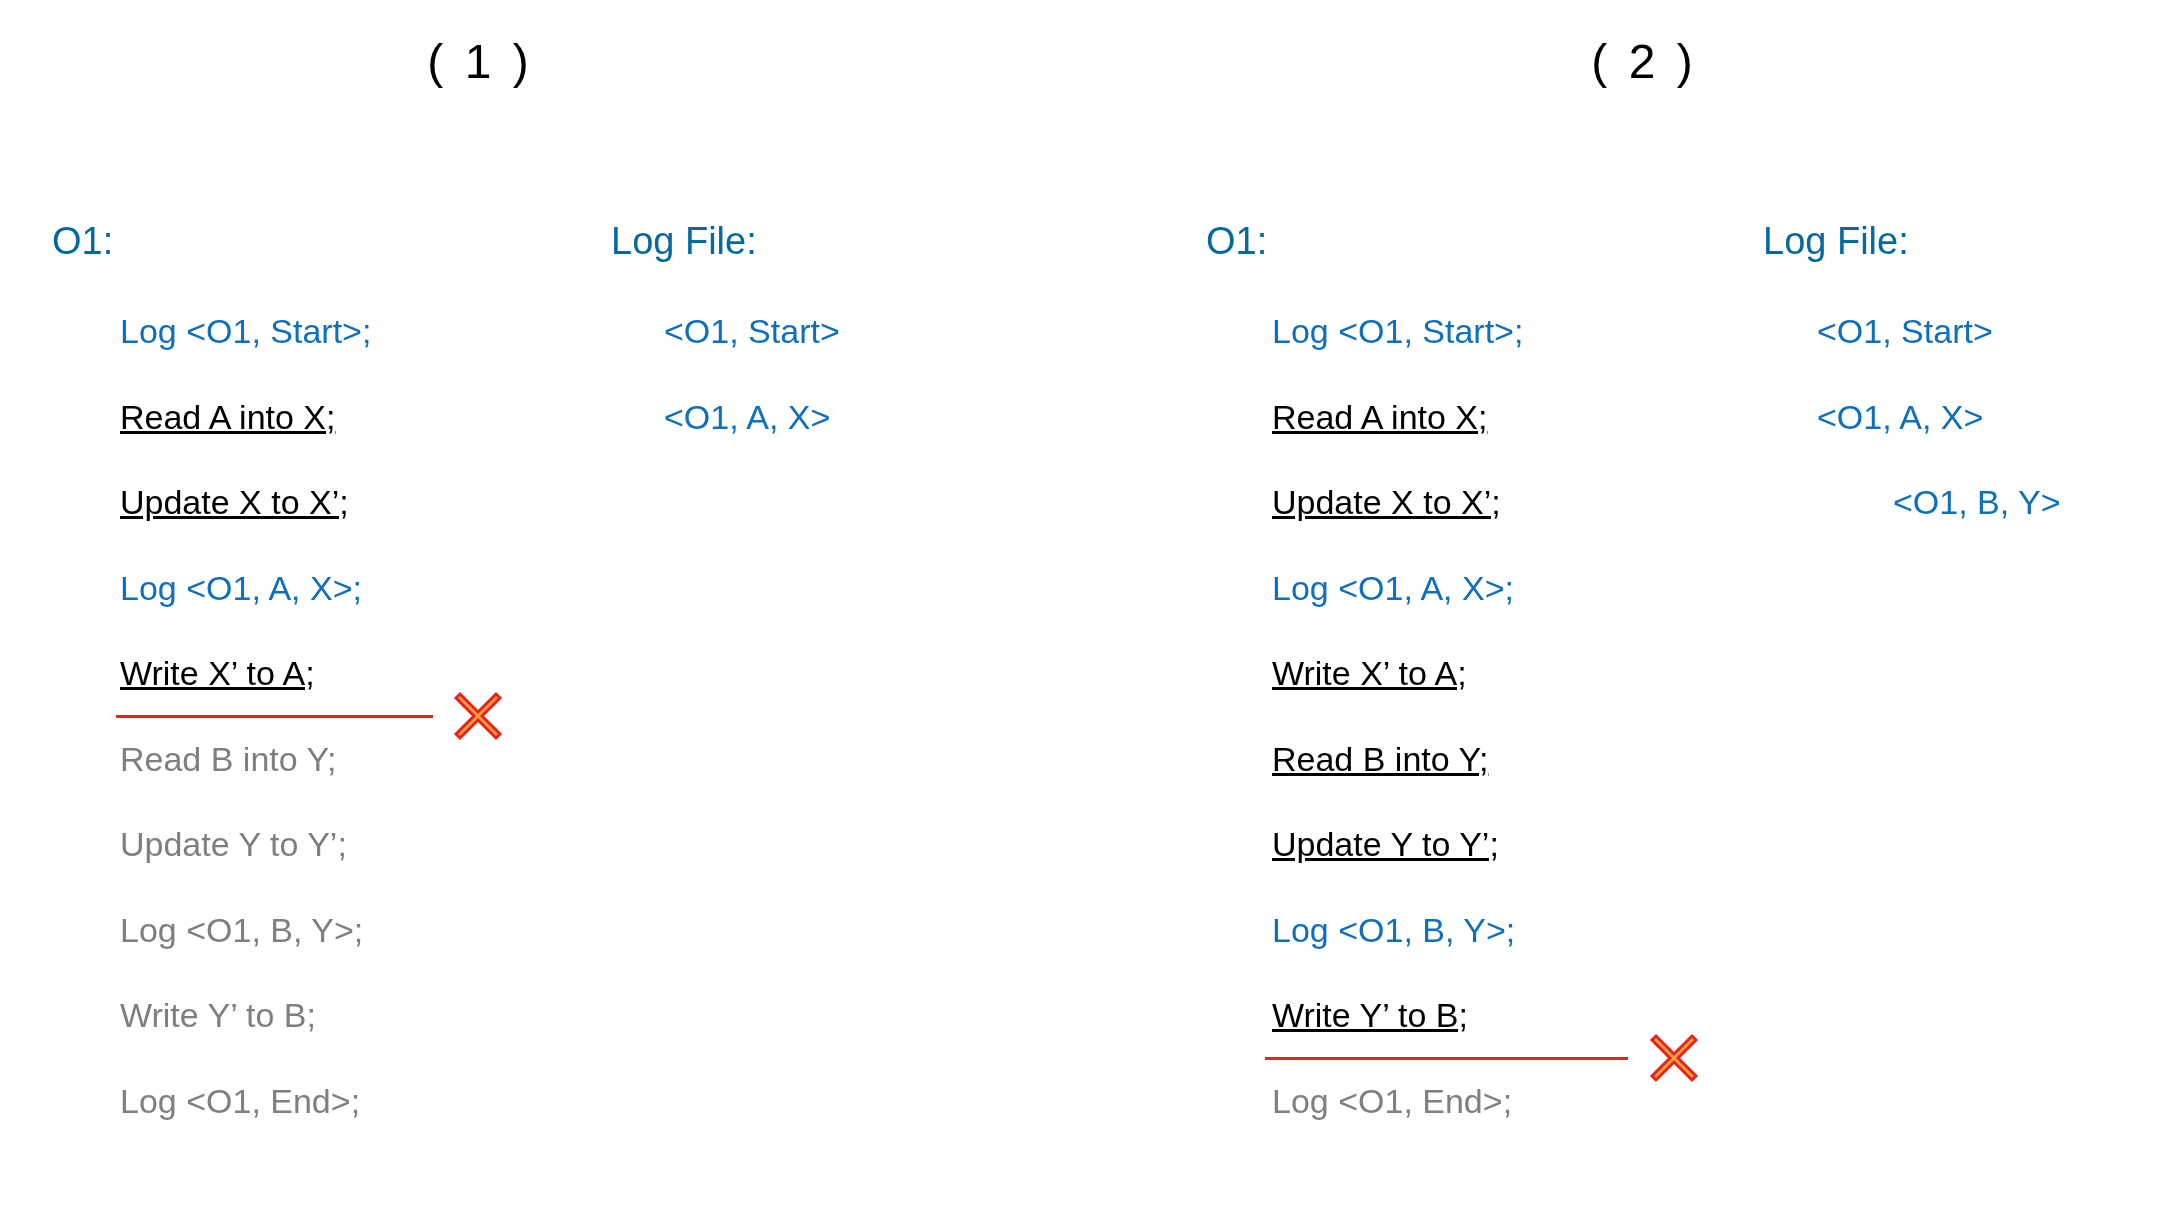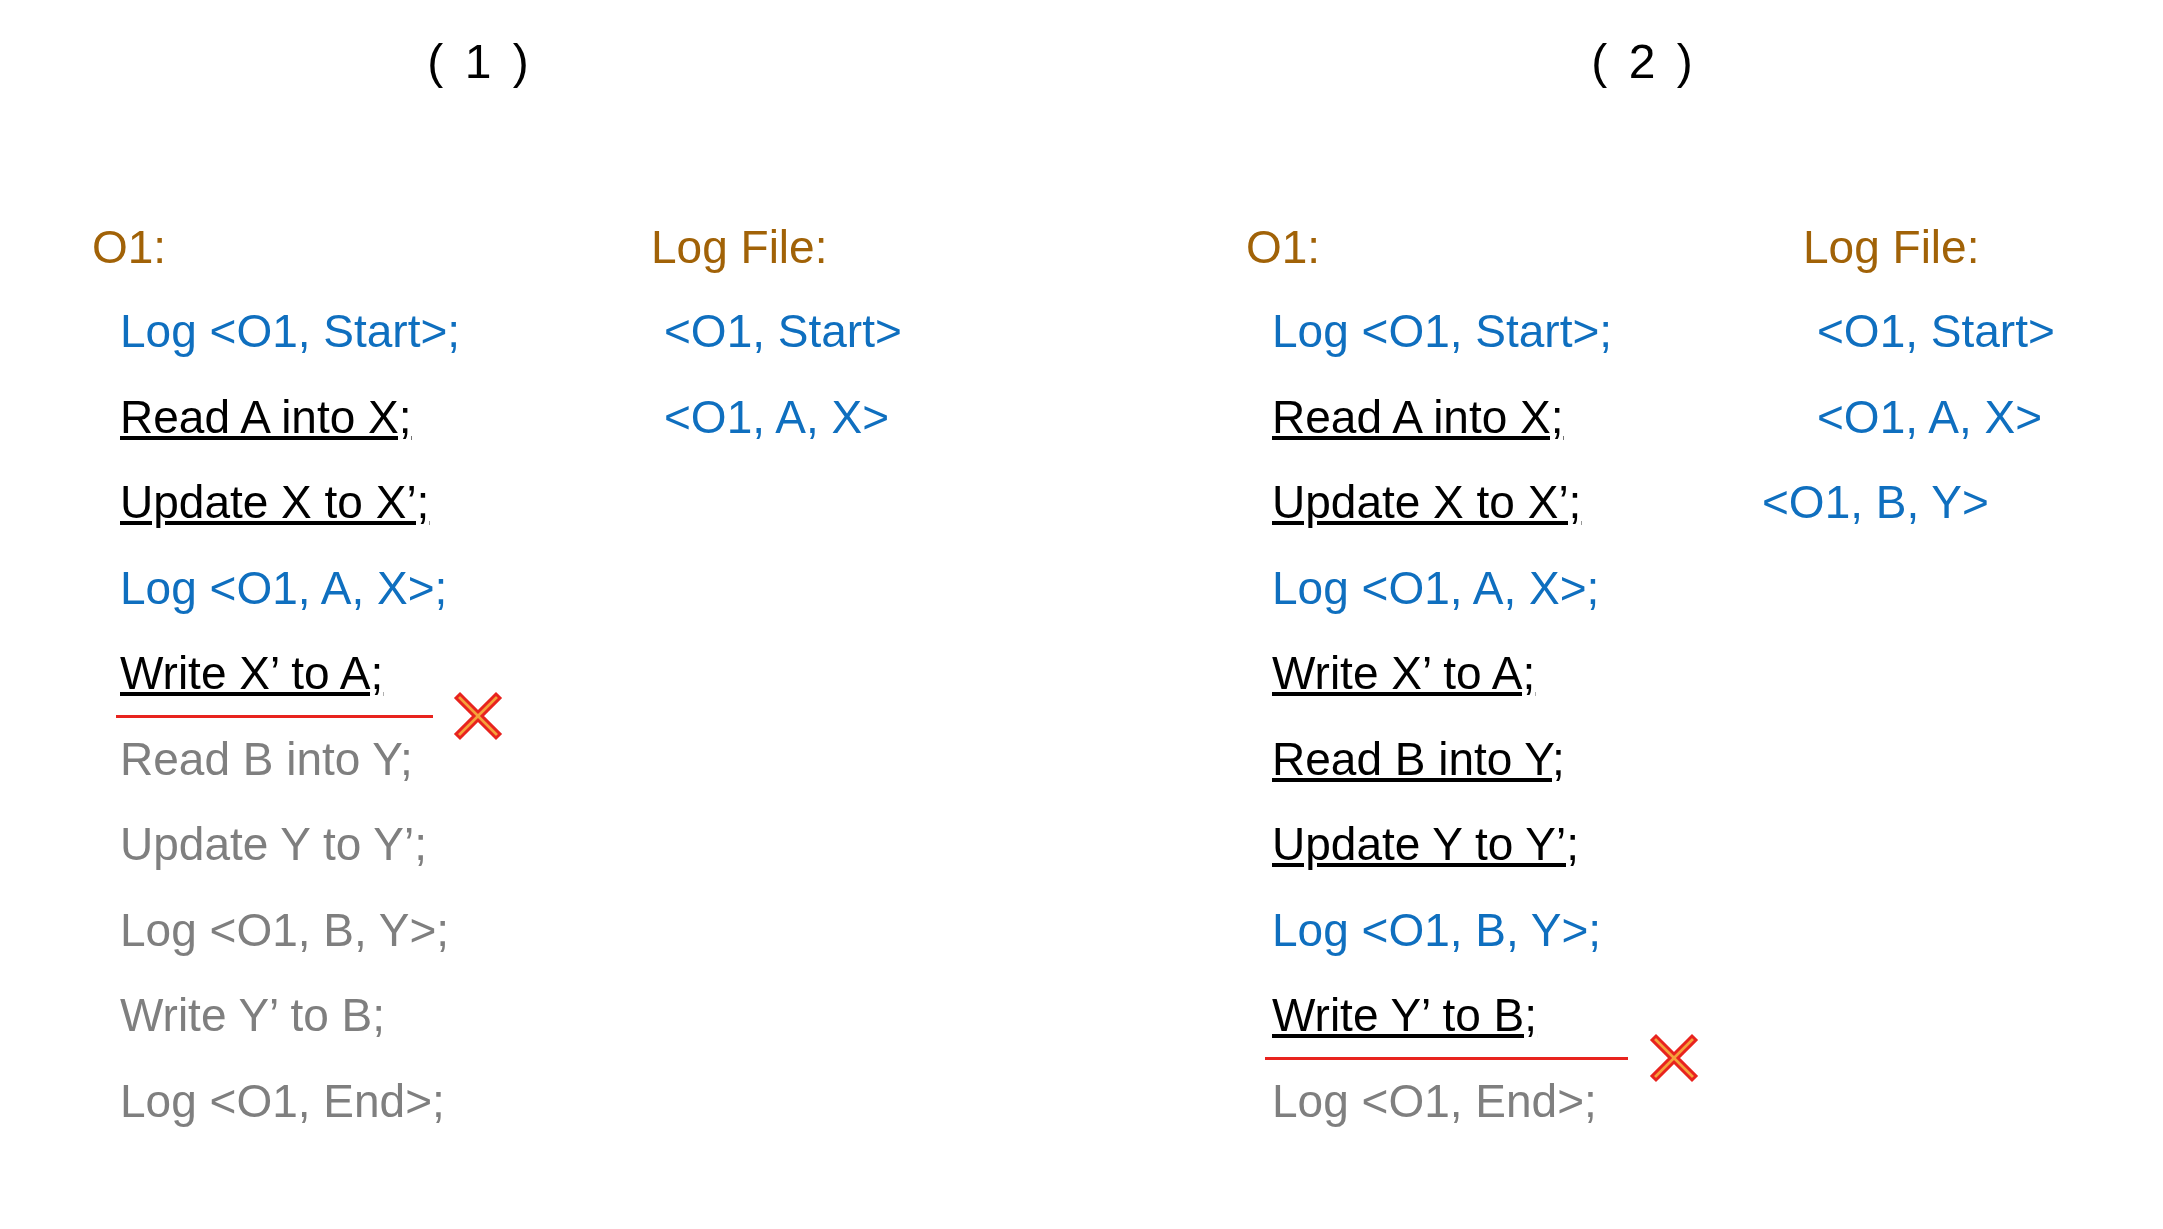--- a/index.html
+++ b/index.html
@@ -1,21 +1,21 @@
 <!DOCTYPE html>
 <html><head>
 <meta charset="utf-8">
 <style>
   html, body { margin: 0; padding: 0; background: #ffffff; }
   body { width: 2163px; height: 1229px; position: relative; overflow: hidden;
          font-family: "Liberation Sans", sans-serif; }
   .abs { position: absolute; white-space: nowrap; }
   .title { font-size: 48px; color: #000; top: 34px; transform: translateX(-50%); letter-spacing: 4px; }
-  .hdr { font-size: 46px; color: #a16207; top: 220px; margin-left: 40px; }
-  .line { font-size: 46px; line-height: 56px; }
+  .hdr { font-size: 38px; color: #0369a1; top: 220px; }
+  .line { font-size: 34px; line-height: 56px; }
   .c-black { color: #000000; text-decoration: underline; }
   .c-blue { color: #0F6FBF; }
   .c-grey { color: #7F7F7F; }
   .cut { position: absolute; height: 3px; background: #E8231E; }
   .cross { position: absolute; width: 56px; height: 56px; }
 </style>
 </head>
 <body>
 
 <div>
@@ -54,19 +54,19 @@
   <div class="abs line c-blue" style="left:1272px; top:560px;">Log &lt;O1, A, X&gt;;</div>
   <div class="abs line c-black" style="left:1272px; top:645px;">Write X’ to A;</div>
   <div class="abs line c-black" style="left:1272px; top:731px;">Read B into Y;</div>
   <div class="abs line c-black" style="left:1272px; top:816px;">Update Y to Y’;</div>
   <div class="abs line c-blue" style="left:1272px; top:902px;">Log &lt;O1, B, Y&gt;;</div>
   <div class="abs line c-black" style="left:1272px; top:987px;">Write Y’ to B;</div>
   <div class="abs line c-grey" style="left:1272px; top:1073px;">Log &lt;O1, End&gt;;</div>
 
   <div class="abs line c-blue" style="left:1817px; top:303px;">&lt;O1, Start&gt;</div>
   <div class="abs line c-blue" style="left:1817px; top:389px;">&lt;O1, A, X&gt;</div>
-  <div class="abs line c-blue" style="left:1762px; top:474px;">&lt;O1, B, Y&gt;</div>
+  <div class="abs line c-blue" style="left:1893px; top:474px;">&lt;O1, B, Y&gt;</div>
 
   <div class="cut" style="left:1265px; top:1057px; width:363px;"></div>
   <svg class="cross" style="left:1646px; top:1030px;" viewBox="0 0 56 56">
     <path d="M6 10 L10 6 L28 24 L46 6 L50 10 L32 28 L50 46 L46 50 L28 32 L10 50 L6 46 L24 28 Z" fill="#F5A13A" stroke="#E8231E" stroke-width="3" stroke-linejoin="miter"></path>
   </svg>
 </div>
 
 </body></html>

